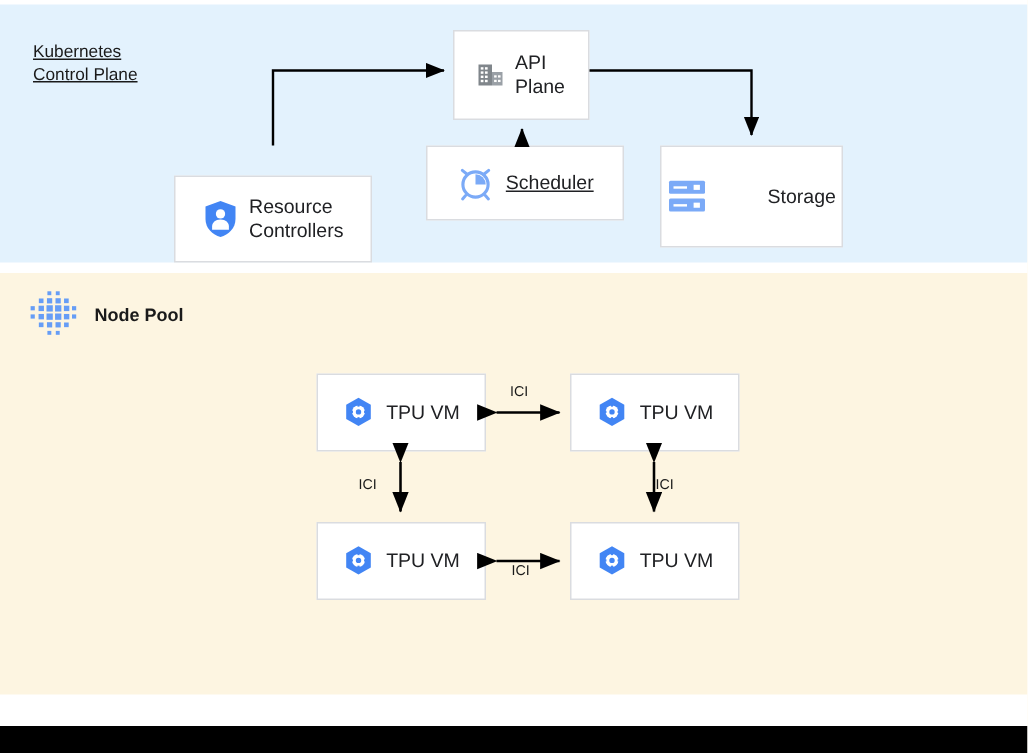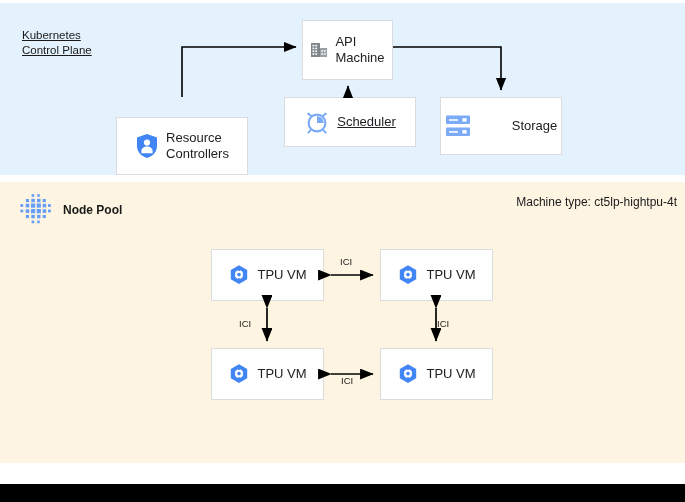--- a/index.html
+++ b/index.html
@@ -81,21 +81,21 @@
     font-size: 13px;
     line-height: 16px;
     color: #202124;
   }
   .node .node-text { white-space: pre-line; }
 
   
   .box-api-server   { left: 302px; top: 20px;  width: 91px;  height: 60px; }
   .box-resource-ctl { left: 116px; top: 97px;  width: 132px; height: 58px; margin-top: 20px; }
   .box-scheduler    { left: 284px; top: 97px;  width: 132px; height: 50px; text-decoration: underline; }
-  .box-storage      { left: 440px; top: 97px;  width: 122px; height: 58px; gap: 41px; }
+  .box-storage      { left: 440px; top: 97px;  width: 122px; height: 68px; gap: 41px; }
 
   
   .box-tpu-0 { left: 211px; top: 249px; width: 113px; height: 52px; }
   .box-tpu-1 { left: 380px; top: 249px; width: 113px; height: 52px; }
   .box-tpu-2 { left: 211px; top: 348px; width: 113px; height: 52px; }
   .box-tpu-3 { left: 380px; top: 348px; width: 113px; height: 52px; }
 
   .icon { display: inline-block; flex: 0 0 auto; line-height: 0; }
 
   
@@ -143,21 +143,21 @@
         <rect x="2.5" y="12.2" width="1.8" height="1.6"></rect>
         <rect x="5.3" y="12.2" width="1.8" height="1.6"></rect>
         <rect x="11.4" y="9.2" width="1.7" height="1.5"></rect>
         <rect x="14" y="9.2" width="1.7" height="1.5"></rect>
         <rect x="11.4" y="12.2" width="1.7" height="1.5"></rect>
         <rect x="14" y="12.2" width="1.7" height="1.5"></rect>
       </g>
     </svg>
   </span>
   <span class="node-text">API
-Machine</span>
+Plane</span>
 </div>
 
 <div class="node box-resource-ctl">
   <span class="icon">
     <svg width="24" height="26" viewBox="0 0 24 26">
       <path d="M12 1 L22 4.6 V13 C22 19.2 17.4 23.4 12 25 C6.6 23.4 2 19.2 2 13 V4.6 Z" fill="#4285f4"></path>
       <circle cx="12" cy="9.6" r="3.1" fill="#ffffff"></circle>
       <path d="M12 13.4 c-3.5 0 -5.6 2.2 -5.6 4.6 v2.2 h11.2 v-2.2 c0 -2.4 -2.1 -4.6 -5.6 -4.6 z" fill="#ffffff"></path>
     </svg>
   </span>
@@ -224,21 +224,20 @@
         <rect x="26.7" y="23.0" width="3.1" height="3.1"></rect>
       <rect x="15.6" y="28.6" width="2.6" height="2.6"></rect>
         <rect x="21.2" y="28.6" width="2.6" height="2.6"></rect>
     </g>
   </svg>
 </span>
 
 <div class="panel-label label-node-pool">Node Pool</div>
 
 <div class="meta-block">
-  <div>Machine type: ct5lp-hightpu-4t</div>
 </div>
 
 <div class="node box-tpu-0">
   <span class="icon">
     <svg width="22" height="22" viewBox="0 0 22 22">
       <path d="M11 1.2 L19.2 5.9 V15.3 L11 20 L2.8 15.3 V5.9 Z" fill="#4285f4"></path>
       <circle cx="11" cy="10.6" r="4.3" fill="#ffffff"></circle>
       <circle cx="11" cy="10.6" r="1.8" fill="#4285f4"></circle>
       <g fill="#4285f4">
         <rect x="10.3" y="5.4" width="1.4" height="1.7"></rect>

